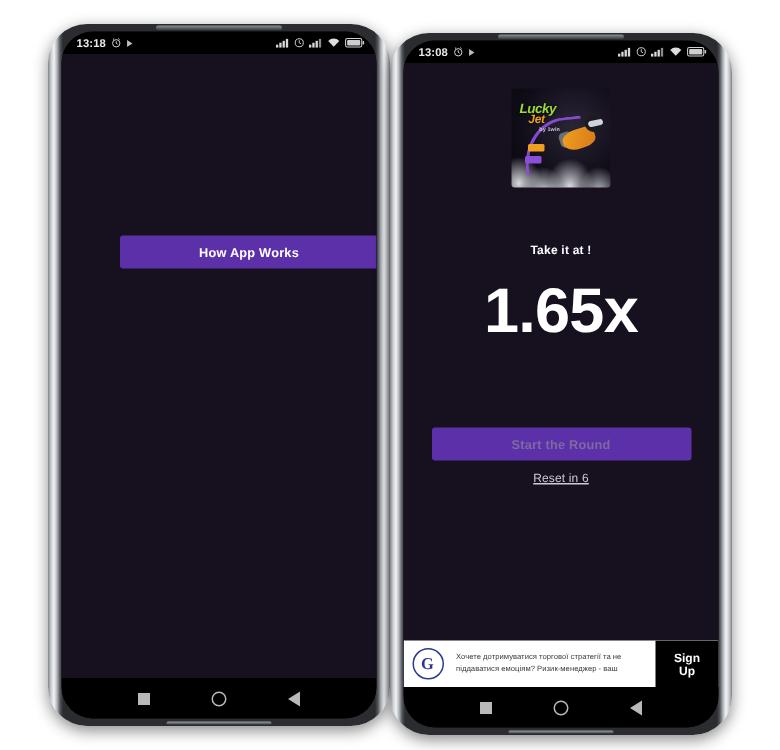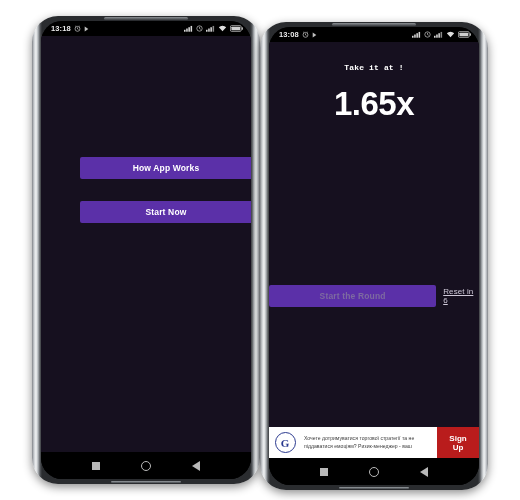--- a/index.html
+++ b/index.html
@@ -246,43 +246,42 @@
     position: absolute;
     width: 17%;
     height: 8%;
     background: #f0a020;
     border-radius: 1px;
   }
   .logo-chip.c1 { left: 17%; top: 56%; }
   .logo-chip.c2 { left: 13%; top: 68%; background:#8a4fd6; }
 
   .take-label {
-    margin-top: 21px;
+    margin-top: 37px;
     color: #ffffff;
     font-size: 8px;
     font-weight: 700;
     letter-spacing: .15px;
     flex: 0 0 auto;
-    font-family: Liberation Mono, monospace;
   }
   .multiplier {
     margin-top: 15px;
     color: #ffffff;
-    font-size: 33px;
+    font-size: 42px;
     font-weight: 700;
     letter-spacing: -.5px;
     line-height: 1;
     flex: 0 0 auto;
   }
   .round-area {
     position: absolute;
     top: 243px;
     left: 0; right: 0;
     display: flex;
-    flex-direction: row;
+    flex-direction: column;
     align-items: center;
     gap: 7px;
   }
   .reset-label {
     color: #cfc9d8;
     font-size: 8px;
     letter-spacing: .1px;
     text-decoration: underline;
   }
 
@@ -325,21 +324,21 @@
     font-size: 5.1px;
     line-height: 7.4px;
     letter-spacing: .02px;
     overflow: hidden;
     max-height: 22px;
   }
   .ad-cta {
     flex: 0 0 auto;
     width: 42px;
     height: 100%;
-    background: #b91c1c;
+    background: #000000;
     color: #ffffff;
     font-size: 8px;
     font-weight: 700;
     display: flex;
     align-items: center;
     justify-content: center;
     cursor: pointer;
     border: none;
     font-family: "Liberation Sans", sans-serif;
   }
@@ -426,21 +425,20 @@
             <rect x="0.6" y="0.6" width="16.6" height="8.8" rx="1.8" fill="none" stroke="#cfcfcf" stroke-width="1.1"></rect>
             <rect x="2.2" y="2.2" width="13.4" height="5.6" rx="1" fill="#cfcfcf"></rect>
             <rect x="18" y="3.2" width="1.8" height="3.6" rx=".8" fill="#cfcfcf"></rect>
           </svg>
         </div>
       </div>
 
       <div class="screen">
         <div class="btn-stack">
           <button class="app-btn">How App Works</button>
-          <button class="app-btn">Start Now</button>
         </div>
       </div>
 
       <div class="navbar">
         <div class="nav-btn">
             <span class="nav-square"></span>
           </div>
         <div class="nav-btn">
             <span class="nav-circle"></span>
           </div>
@@ -493,20 +491,35 @@
           <svg class="ico" width="13" height="7" viewBox="0 0 20 10">
             <rect x="0.6" y="0.6" width="16.6" height="8.8" rx="1.8" fill="none" stroke="#cfcfcf" stroke-width="1.1"></rect>
             <rect x="2.2" y="2.2" width="13.4" height="5.6" rx="1" fill="#cfcfcf"></rect>
             <rect x="18" y="3.2" width="1.8" height="3.6" rx=".8" fill="#cfcfcf"></rect>
           </svg>
         </div>
       </div>
 
       <div class="screen">
 
+        <div class="logo-card">
+          <div class="logo-clouds"></div>
+          <div class="logo-trail"></div>
+          <div class="logo-char">
+            <div class="lc-pack"></div>
+            <div class="lc-body"></div>
+            <div class="lc-head"></div>
+            <div class="lc-visor"></div>
+          </div>
+          <div class="logo-word">Lucky</div>
+          <div class="logo-word2">Jet</div>
+          <div class="logo-word3">by 1win</div>
+          <div class="logo-chip c1"></div>
+          <div class="logo-chip c2"></div>
+        </div>
 
         <div class="take-label">Take it at !</div>
         <div class="multiplier">1.65x</div>
 
         <div class="round-area">
           <button class="app-btn disabled">Start the Round</button>
           <div class="reset-label">Reset in 6</div>
         </div>
 
         <div class="ad-banner">

